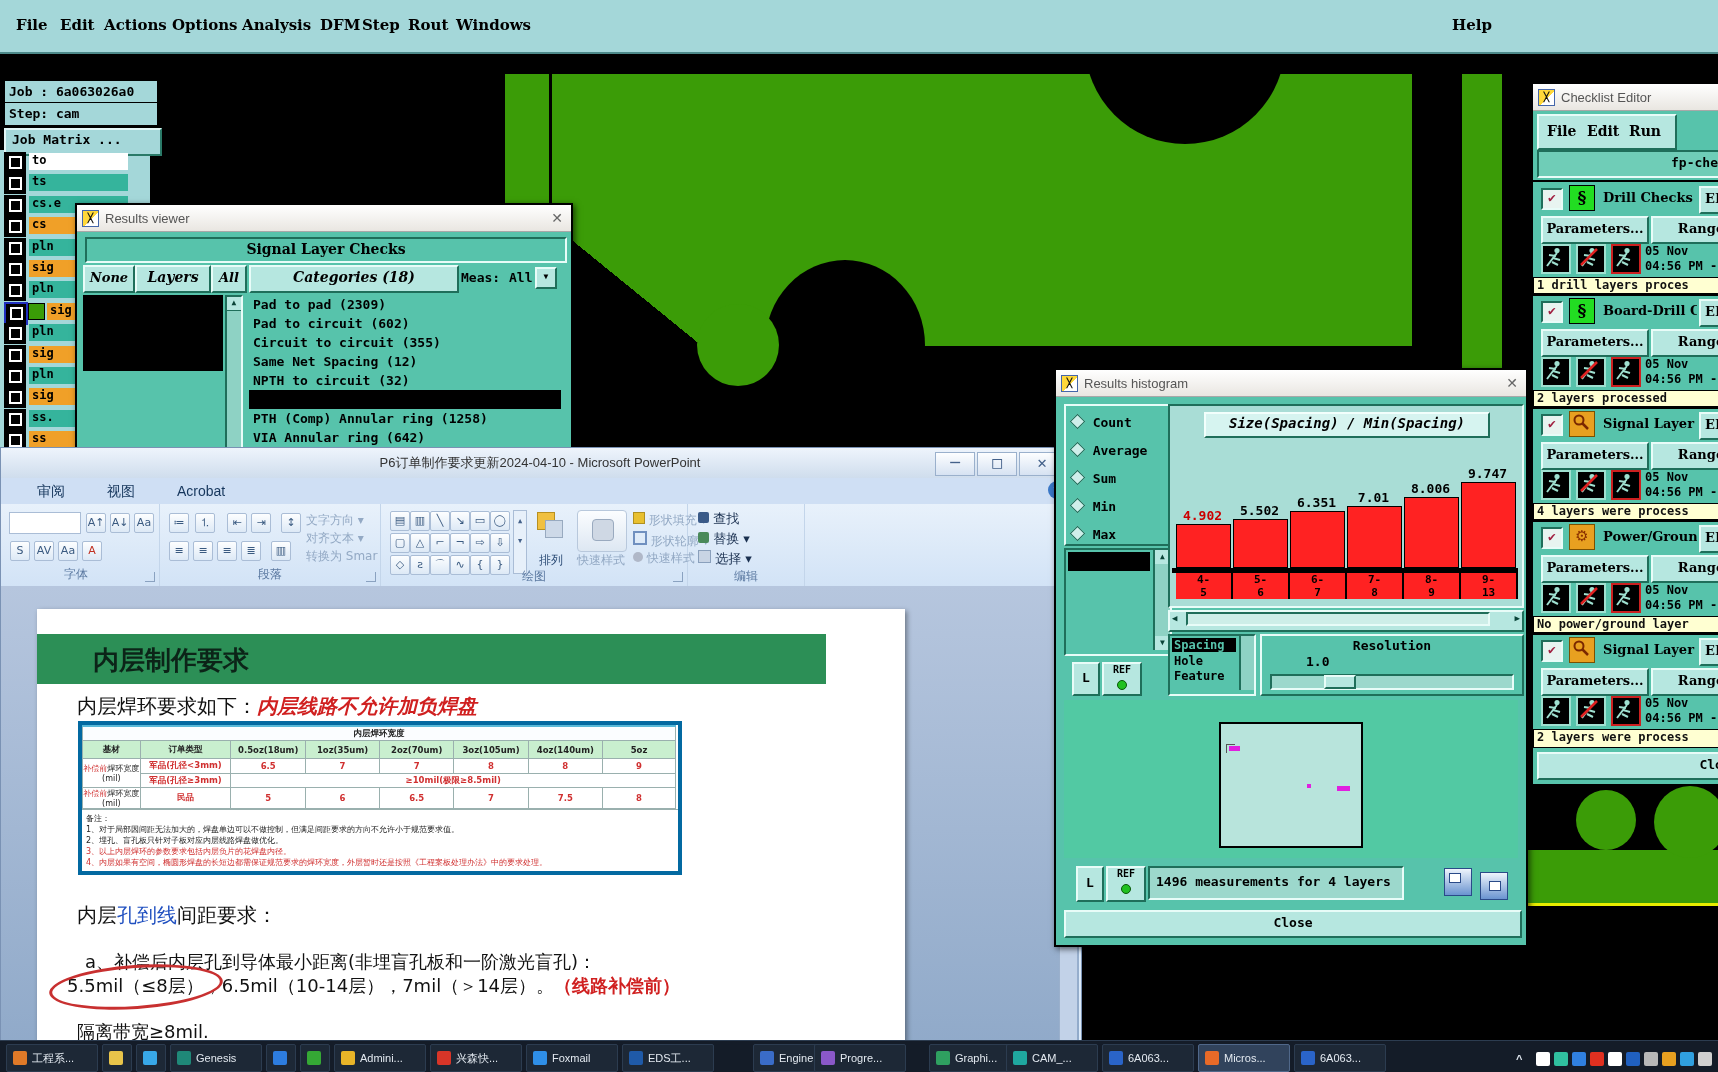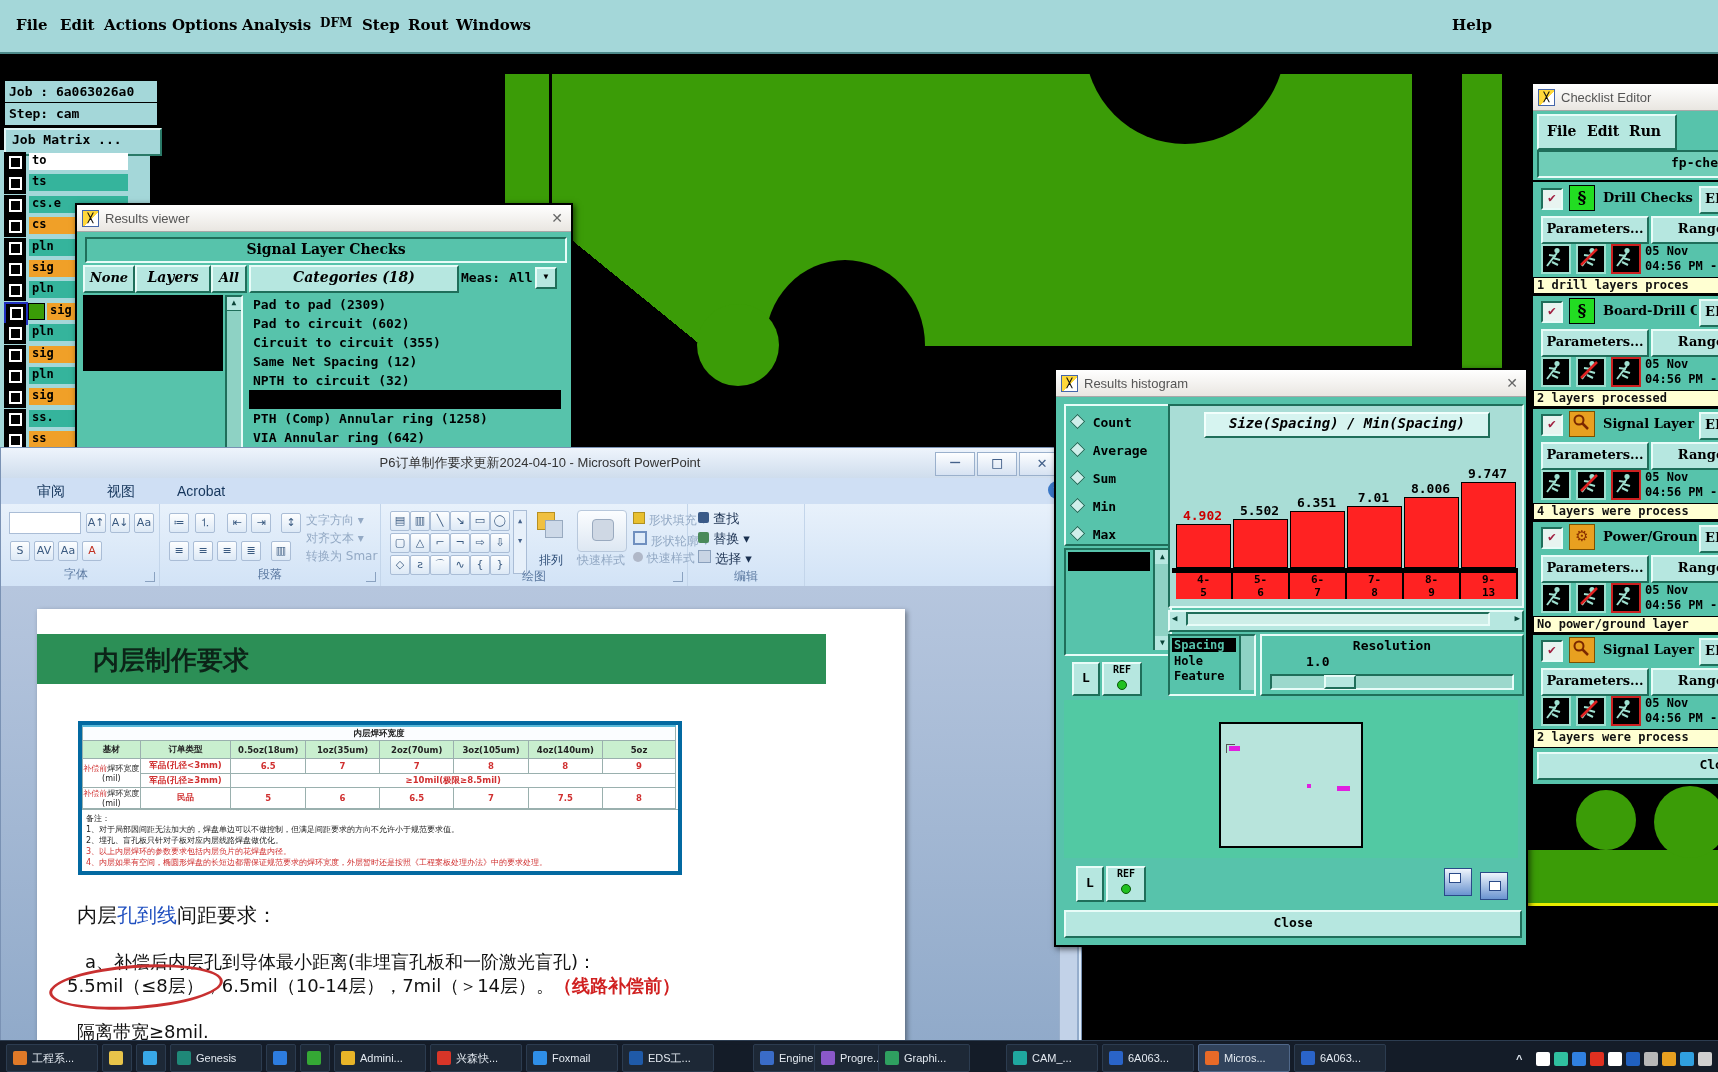--- a/index.html
+++ b/index.html
@@ -65,21 +65,21 @@
     <span class="wicon">╳</span>
     <span>Graphic Editor 9.07b2 (00@HY-HYCAM-PC072 - Windows, pid:20112)</span>
   </div>
 
   <div class="a" style="left:0;top:22;width:1718px;height:52px;background:#a4d7d9;border-bottom:2px solid #4d8a8a;">
     <div class="a serif" style="left:16px;top:16px;font-size:15px;">File</div>
     <div class="a serif" style="left:60px;top:16px;font-size:15px;">Edit</div>
     <div class="a serif" style="left:104px;top:16px;font-size:15px;">Actions</div>
     <div class="a serif" style="left:172px;top:16px;font-size:15px;">Options</div>
     <div class="a serif" style="left:242px;top:16px;font-size:15px;">Analysis</div>
-    <div class="a serif" style="left:320px;top:16px;font-size:12px;">DFM</div>
+    <div class="a serif" style="left:320px;top:16px;font-size:15px;">DFM</div>
     <div class="a serif" style="left:362px;top:16px;font-size:15px;">Step</div>
     <div class="a serif" style="left:408px;top:16px;font-size:15px;">Rout</div>
     <div class="a serif" style="left:456px;top:16px;font-size:15px;">Windows</div>
     <div class="a serif" style="left:1452px;top:16px;font-size:15px;">Help</div>
   </div>
 
   <div class="a" id="canvas" style="left:0;top:74px;width:1718px;height:966px;background:#000;overflow:hidden;">
     <div class="a" style="left:552px;top:0;width:860px;height:272px;background:#3b9c07;"></div>
     <div class="a" style="left:1085px;top:-130px;width:200px;height:200px;border-radius:50%;background:#000;"></div>
     <div class="a" style="left:765px;top:186px;width:160px;height:170px;border-radius:50%;background:#000;"></div>
@@ -313,20 +313,23 @@
         <span class="a" style="left:10px;top:46px;font:13px 'DejaVu Sans',sans-serif;color:#1a3050;white-space:nowrap;"><i style="display:inline-block;width:11px;height:11px;background:#c8d4e4;border:1px solid #8aa0bc;"></i> <span>选择</span> ▾</span>
         <div class="a" style="left:0;top:64px;width:116px;text-align:center;font:12px 'DejaVu Sans',sans-serif;color:#5a78a0;">编辑</div>
       </div>
     </div>
 
     <div class="a" style="left:0;top:138px;width:1078px;height:487px;background:linear-gradient(#b6c6de,#8ea8c8);overflow:hidden;">
 
       <div class="a" style="left:36px;top:23px;width:868px;height:464px;background:#fff;box-shadow:2px 2px 5px rgba(0,0,0,.4);overflow:hidden;font-family:'DejaVu Sans',sans-serif;">
         <div class="a" style="left:0;top:25px;width:789px;height:50px;background:#2c8f56;">
           <span style="font:bold 26px 'DejaVu Sans',sans-serif;color:#0c2418;margin:9px 0 0 56px;display:inline-block;">内层制作要求</span>
+        </div>
+        <div class="a" style="left:40px;top:84px;font-size:20px;color:#111;white-space:nowrap;">
+          <span>内层焊环要求如下：</span><span style="color:#d02020;font-weight:bold;font-style:italic;">内层线路不允许加负焊盘</span>
         </div>
 
         <div class="a" style="left:41px;top:112px;width:596px;border:4px solid #0369a1;">
           <table class="ppt">
             <tbody>
                 <tr class="cap">
                   <td colspan="8">内层焊环宽度</td>
                 </tr>
             <tr class="hd">
               <td style="width:58px;">基材</td>
@@ -472,20 +475,21 @@
         <i class="a" style="left:86px;top:60px;width:4px;height:4px;background:#e020e0;"></i>
         <i class="a" style="left:116px;top:62px;width:13px;height:5px;background:#e020e0;"></i>
       </div>
     </div>
 
     <div class="a btn3 mono" style="left:20px;top:496px;width:24px;height:32px;text-align:center;line-height:29px;">L</div>
     <div class="a btn3" style="left:50px;top:496px;width:36px;height:32px;text-align:center;">
       <span style="font:bold 10px 'DejaVu Sans Mono',monospace;display:block;">REF</span>
       <i style="display:inline-block;width:8px;height:8px;border-radius:50%;background:#20c020;border:1px solid #085808;"></i>
     </div>
+    <div class="a sunk mono" style="left:92px;top:496px;width:246px;height:30px;background:#9cd8cc;line-height:28px;padding-left:6px;white-space:nowrap;overflow:hidden;">1496 measurements for 4 layers</div>
     <div class="a" style="left:388px;top:498px;width:26px;height:26px;background:linear-gradient(#eef4fc,#6a94d0);border:1px solid #2a4a88;">
         <i class="a" style="left:4px;top:4px;width:10px;height:8px;background:#fff;border:1px solid #2a4a88;"></i>
       </div>
     <div class="a" style="left:424px;top:502px;width:26px;height:26px;background:linear-gradient(#eef4fc,#6a94d0);border:1px solid #2a4a88;">
         <i class="a" style="left:8px;top:8px;width:10px;height:8px;background:#fff;border:1px solid #2a4a88;"></i>
       </div>
 
     <div class="a btn3 mono" style="left:8px;top:540px;width:454px;height:24px;text-align:center;line-height:21px;">Close</div>
   </div>
 
@@ -660,21 +664,21 @@
           <span class="tb-lab">EDS工...</span>
         </div>
         <div class="tb-item" style="left: 718px; width: 78px; margin-left: 35px;">
           <span class="tb-ico" style="background:#3a6cc8"></span>
           <span class="tb-lab">Engine...</span>
         </div>
         <div class="tb-item" style="left: 814px; width: 78px;">
           <span class="tb-ico" style="background:#8a58c8"></span>
           <span class="tb-lab">Progre...</span>
         </div>
-        <div class="tb-item" style="left: 878px; width: 78px; text-align: center;">
+        <div class="tb-item" style="left: 929px; width: 78px; text-align: center;">
           <span class="tb-ico" style="background:#2fa060"></span>
           <span class="tb-lab">Graphi...</span>
         </div>
         <div class="tb-item" style="left: 1006px; width: 78px;">
           <span class="tb-ico" style="background:#1fa8a0"></span>
           <span class="tb-lab">CAM_...</span>
         </div>
         <div class="tb-item" style="left: 1102px; width: 78px;">
           <span class="tb-ico" style="background:#2a64c8"></span>
           <span class="tb-lab">6A063...</span>

